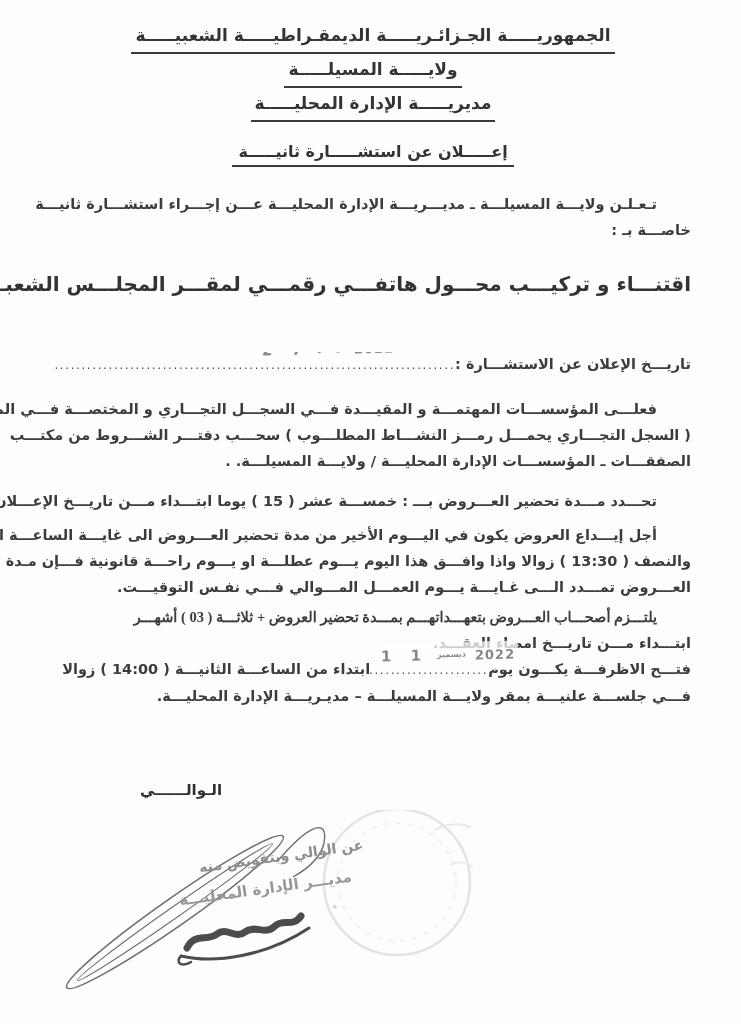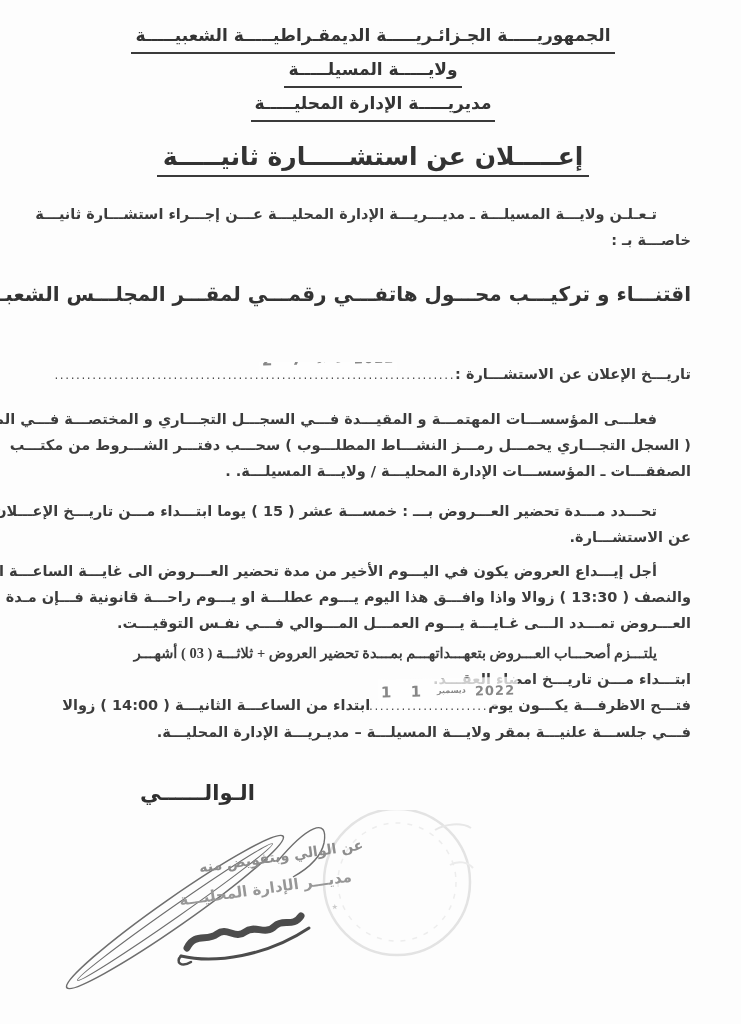--- a/index.html
+++ b/index.html
@@ -21,21 +21,21 @@
     display:inline-block;
     font-weight:700;font-size:17px;
     border-bottom:2px solid #3a3a3a;
     padding:0 4px 2px 4px;
     color:#343434;
   }
   
   .title-row{text-align:center;margin-top:20px;}
   .title-row .u{
     display:inline-block;
-    font-weight:700;font-size:25px;
+    font-weight:700;font-size:16px;
     border-bottom:2.5px solid #3a3a3a;
     padding:0 6px 4px 6px;
     color:#333;
   }
   
   .bline{
     font-size:14.5px;font-weight:700;line-height:26px;
     text-align:right;color:#3c3c3c;white-space:nowrap;
   }
   .indent{text-indent:34px;}
@@ -75,21 +75,21 @@
     padding:0 3px;
   }
   .date-stamp .dd{font-size:15px;letter-spacing:7px;}
   .date-stamp .mm{font-size:8px;position:relative;top:-3px;}
   .date-stamp .yy{font-size:13px;letter-spacing:1px;}
   .stamp-announce{right:58px;top:-16px;}
   .stamp-open{right:-30px;top:-15px;}
   
   .signer{
     position:absolute;left:140px;top:781px;
-    font-size:21px;font-weight:700;color:#2f2f2f;letter-spacing:1px;
+    font-size:15px;font-weight:700;color:#2f2f2f;letter-spacing:1px;
   }
   .sig-svg{position:absolute;left:25px;top:810px;}
 </style>
 </head>
 <body>
 
 <div class="page">
 
   <div class="hline">
     <span class="u">الجمهوريـــــة الجـزائـريـــــة الديمقـراطيـــــة الشعبيـــــة</span>
@@ -119,21 +119,20 @@
         <span class="yy">2022</span>
       </span>
     </span>
   </div>
 
   <div class="bline indent mt-p4">فعلـــى المؤسســـات المهتمـــة و المقيـــدة فـــي السجـــل التجـــاري و المختصـــة فـــي الميـــدان</div>
   <div class="bline">( السجل التجـــاري يحمـــل رمـــز النشـــاط المطلـــوب )  سحـــب دفتـــر الشـــروط من مكتـــب</div>
   <div class="bline">الصفقـــات ـ المؤسســـات الإدارة المحليـــة / ولايـــة المسيلـــة.    .</div>
 
   <div class="bline indent mt-p5">تحـــدد مـــدة تحضير العـــروض بـــ :  خمســـة عشر ( 15 ) يوما ابتـــداء مـــن تاريـــخ الإعـــلان</div>
-  <div class="bline">عن الاستشـــارة.</div>
 
   <div class="bline indent mt-p6">أجل إيـــداع العروض يكون في اليـــوم الأخير من مدة تحضير العـــروض الى غايـــة الساعـــة الواحدة</div>
   <div class="bline">والنصف ( 13:30 ) زوالا واذا وافـــق هذا اليوم يـــوم عطلـــة او يـــوم راحـــة قانونية فـــإن مـدة تحضيـــر</div>
   <div class="bline">العـــروض تمـــدد الـــى غـايـــة يـــوم العمـــل المـــوالي فـــي نفـس التوقيـــت.</div>
 
   <div class="bline indent mt-p7">يلتـــزم أصحـــاب العـــروض بتعهـــداتهـــم بمـــدة تحضير العروض + ثلاثـــة  ( 03 ) أشهـــر</div>
   <div class="bline">ابتـــداء مـــن تاريـــخ امضاء العقـــد.</div>
 
   <div class="bline dotline">
     <span class="lbl">فتـــح الاظرفـــة يكـــون يوم </span>

